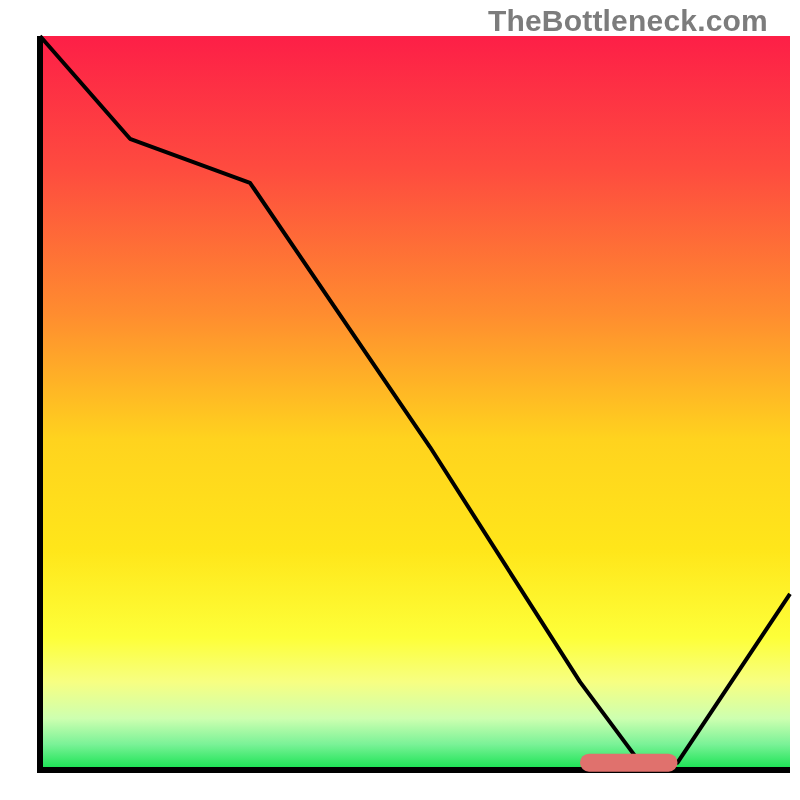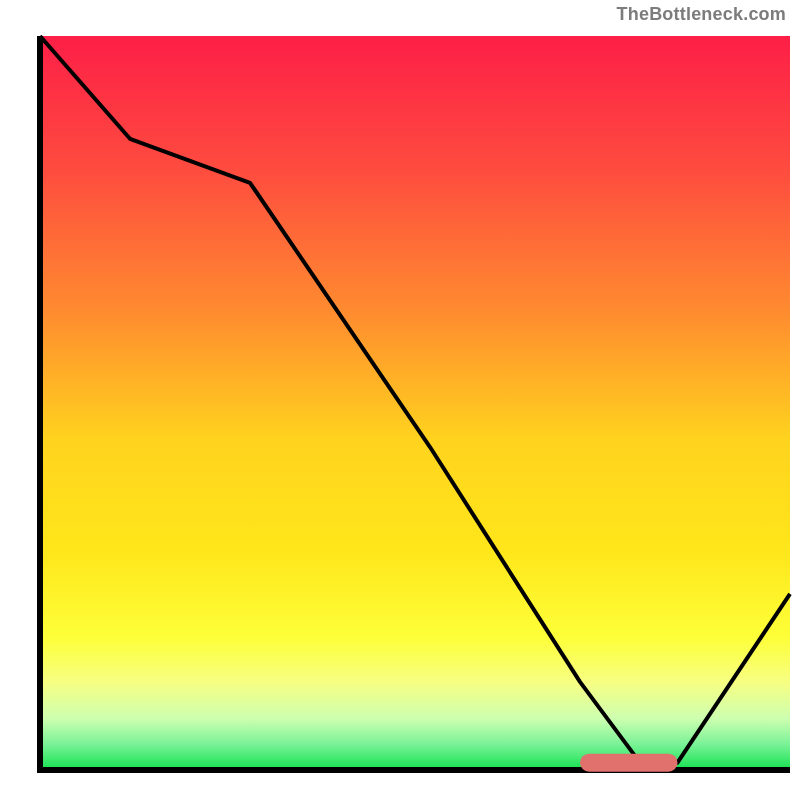--- a/index.html
+++ b/index.html
@@ -11,22 +11,22 @@
     font-family: -apple-system, BlinkMacSystemFont, "Segoe UI", Arial, sans-serif;
   }
   .stage {
     position: relative;
     width: 800px;
     height: 800px;
   }
   .watermark {
     position: absolute;
     top: 4px;
-    right: 14px;
-    font-size: 18px;
+    right: 32px;
+    font-size: 30px;
     font-weight: 600;
     color: #7c7c7c;
     letter-spacing: 0.2px;
     user-select: none;
   }
   svg { display: block; }
 </style>
 </head>
 <body>
 

